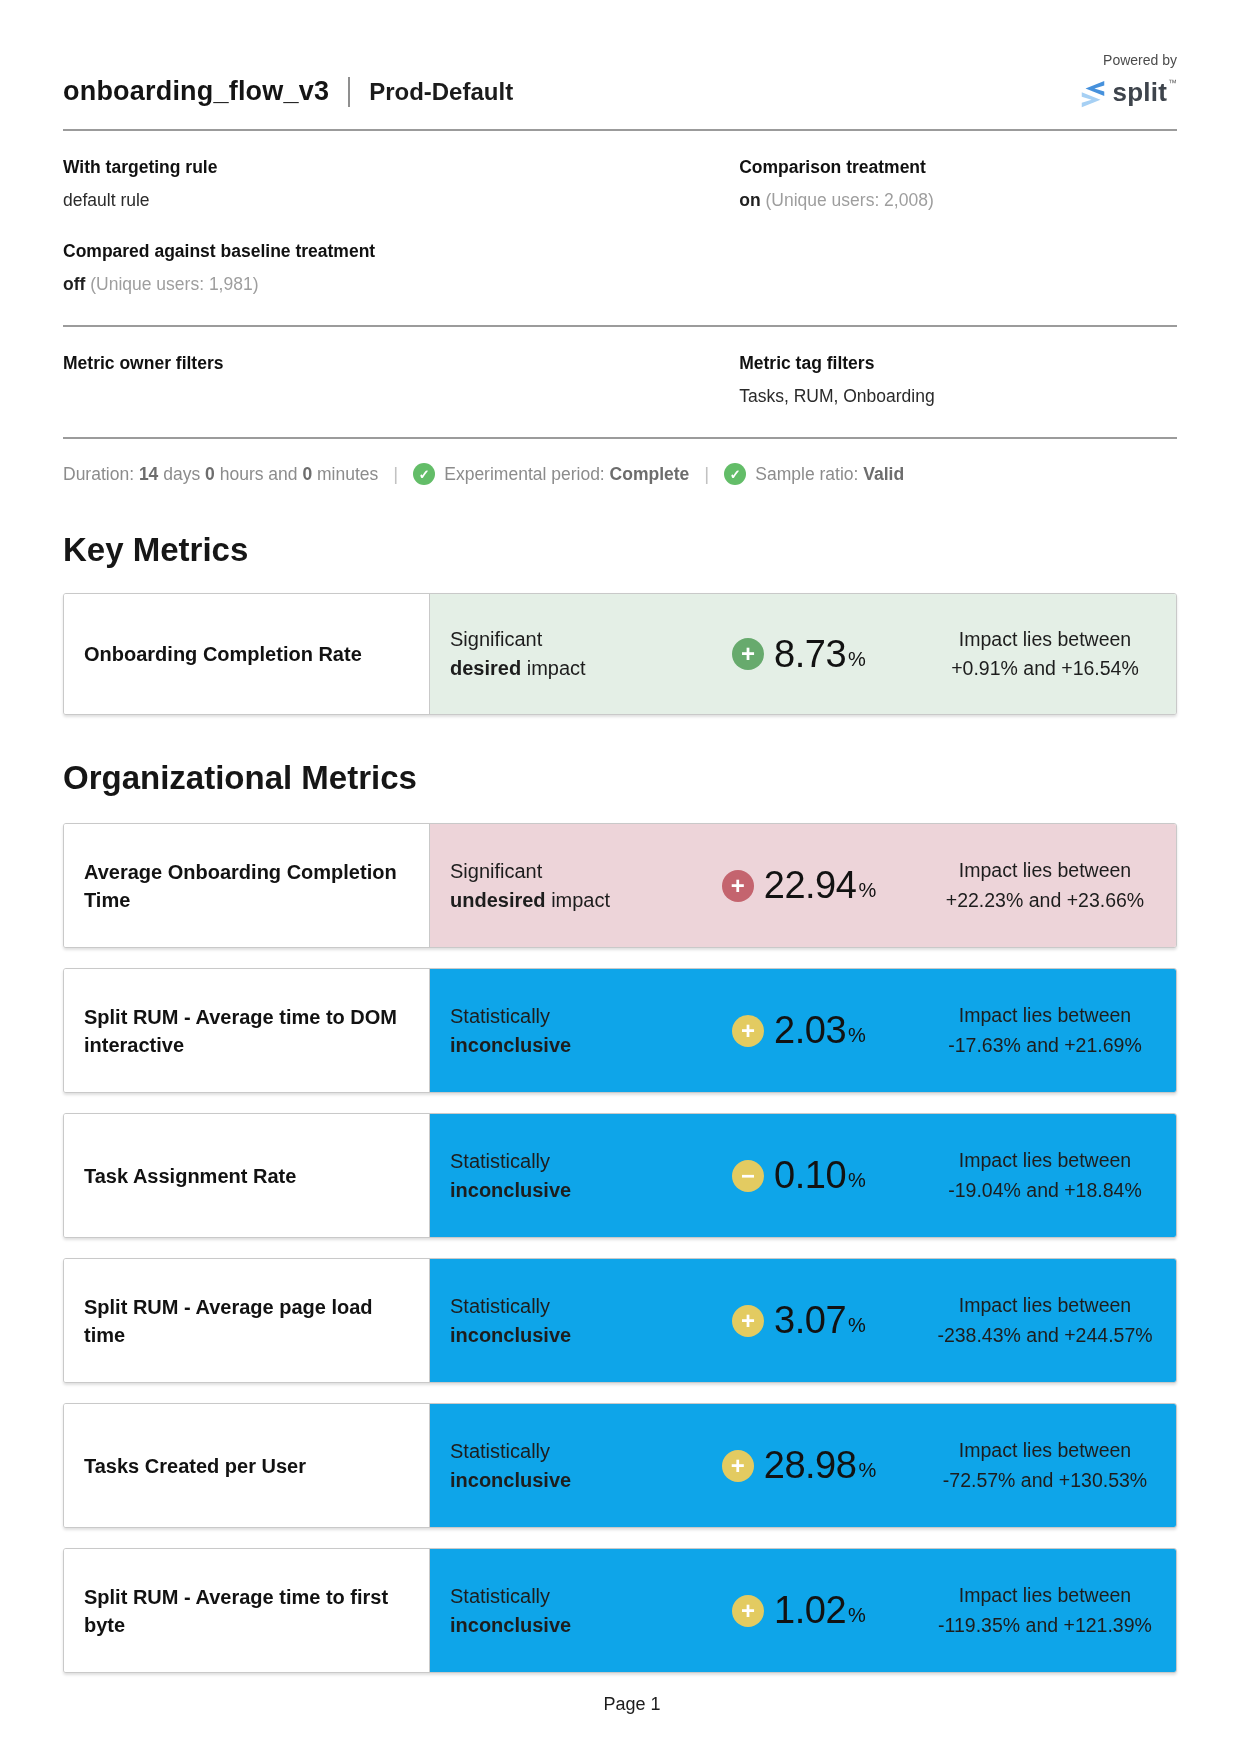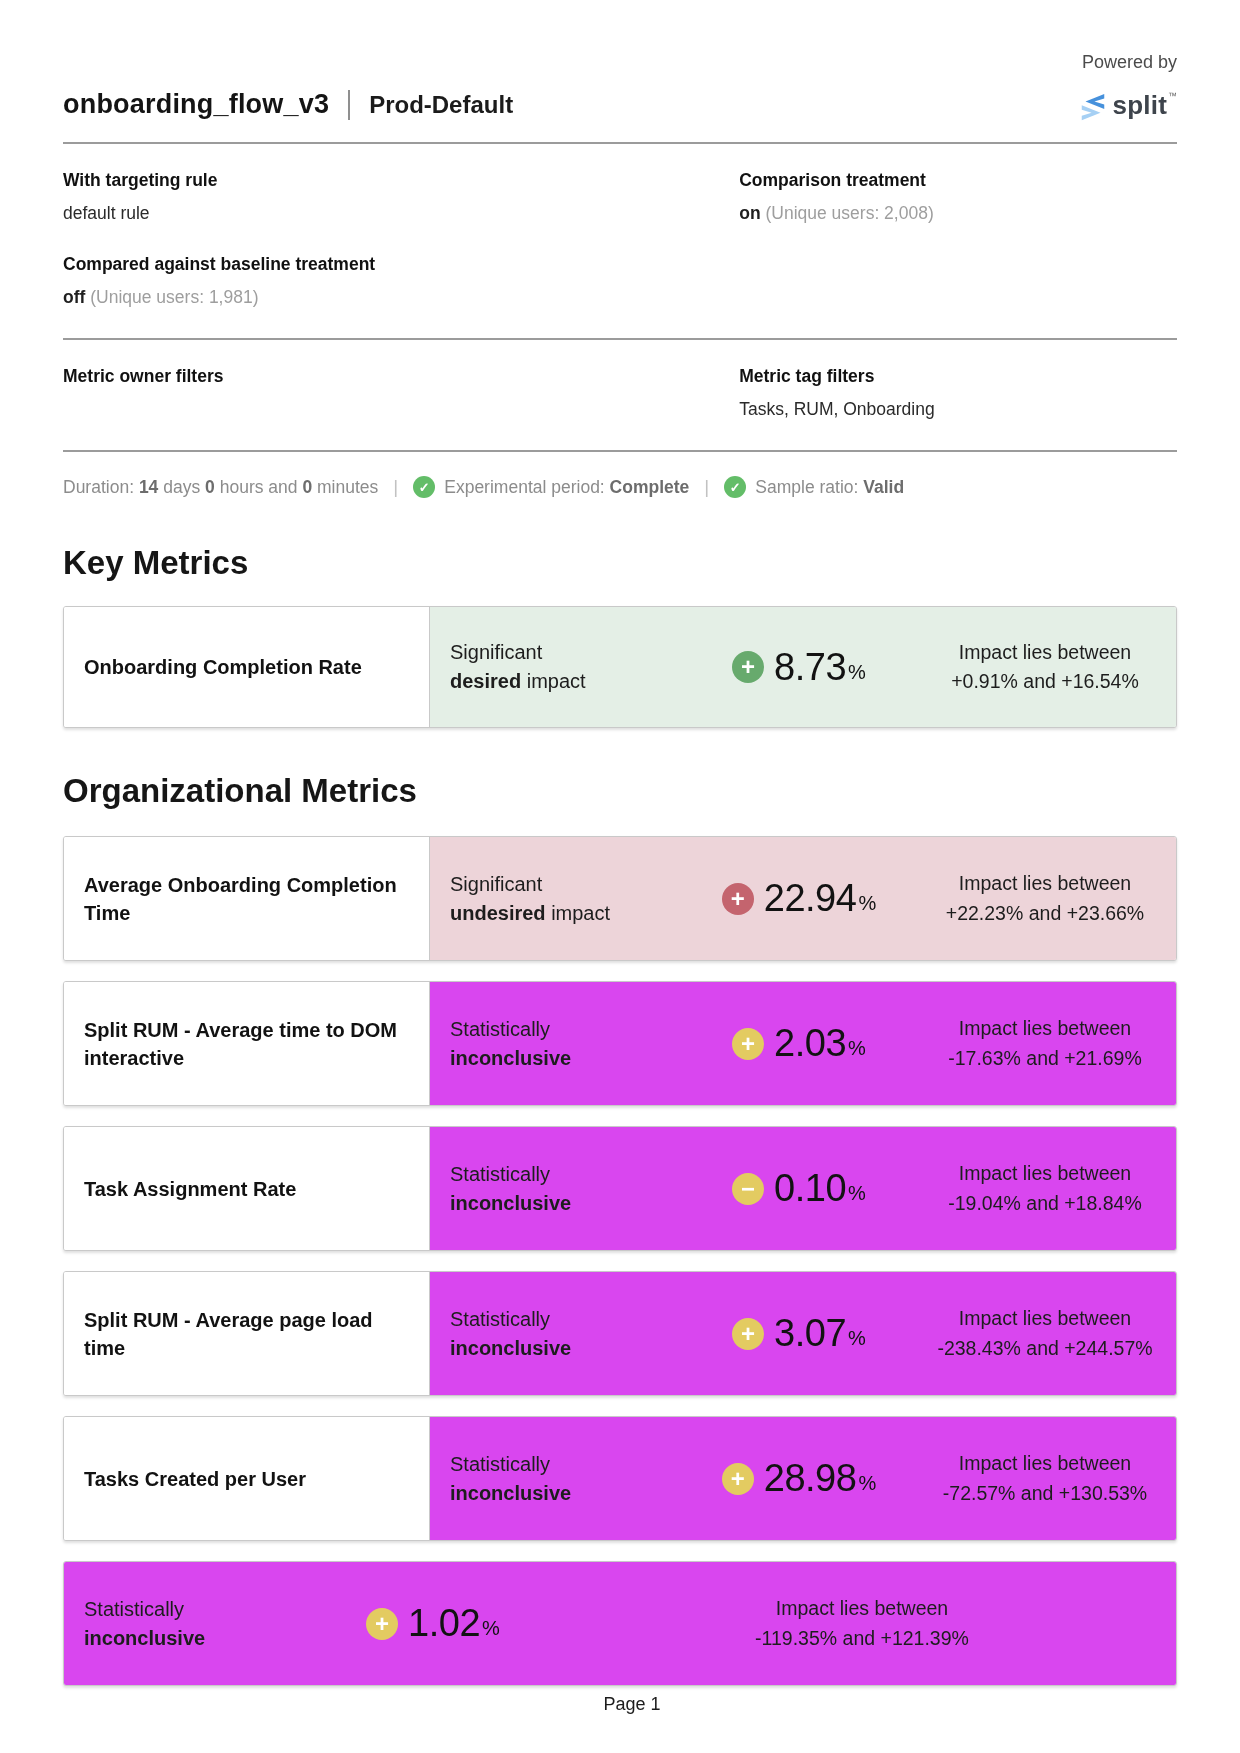--- a/index.html
+++ b/index.html
@@ -7,21 +7,21 @@
   .page { position: relative; width: 1240px; height: 1753px; background: #fff; overflow: hidden; }
   .content { margin: 0 63px; width: 1114px; }
 
   
   .header { padding-top: 52px; display: flex; justify-content: space-between; align-items: flex-end; }
   .title-row { display: flex; align-items: center; padding-bottom: 2px; }
   .split-name { font-size: 27px; font-weight: 700; color: #141414; letter-spacing: 0.2px; }
   .title-divider { display: inline-block; width: 2px; height: 30px; background: #8f8f8f; margin: 0 19px; }
   .env-name { font-size: 24px; font-weight: 600; color: #1b1b1b; }
   .powered { display: flex; flex-direction: column; align-items: flex-end; }
-  .powered-by { font-size: 18px; color: #4b4b4b; margin-bottom: 16px; }
+  .powered-by { font-size: 14px; color: #4b4b4b; margin-bottom: 8px; }
   .logo { display: flex; align-items: center; }
   .logo svg { width: 30px; height: 30px; margin-right: 5px; margin-top: 3px; }
   .logo-text { font-size: 26px; font-weight: 700; color: #3e444c; letter-spacing: 0.2px; }
   .logo-mark { font-size: 9px; color: #666; margin-left: 1px; align-self: flex-start; margin-top: 2px; }
 
   .rule { border: none; border-top: 2px solid #9b9b9b; }
   .rule-header { margin-top: 20px; }
 
   
   .meta-grid { display: grid; grid-template-columns: 60.7% 1fr; row-gap: 30px; padding: 26px 0 30px; }
@@ -60,21 +60,21 @@
                  display: flex; align-items: center; justify-content: center; line-height: 1; flex: 0 0 32px; }
   .value-num { font-size: 38px; color: #121212; margin-left: 10px; letter-spacing: -0.5px; }
   .value-pct { font-size: 20px; color: #121212; align-self: flex-end; margin: 0 0 5px 2px; }
   .card-impact { flex: 1; text-align: center; font-size: 19.5px; color: #1d1d1d; line-height: 1.5; padding-right: 6px; }
   .card-impact span { display: block; }
 
   .card--good .card-body { background: #e4efe6; }
   .card--good .value-badge { background: #67aa6d; }
   .card--bad .card-body { background: #edd4d9; }
   .card--bad .value-badge { background: #c4646e; }
-  .card--neutral .card-body { background: #d946ef; }
+  .card--neutral .card-body { background: #0ea5e9; }
   .card--neutral .value-badge { background: #e3cb61; }
 
   
   .footer { position: absolute; bottom: 38px; left: 12px; width: 100%; text-align: center; font-size: 18px; color: #1c1c1c; }
 </style>
 </head>
 <body>
 
 <div class="page">
   <div class="content">
@@ -259,20 +259,21 @@
           <span class="value-pct">%</span>
         </div>
         <div class="card-impact">
           <span>Impact lies between</span>
           <span>-72.57% and +130.53%</span>
         </div>
       </div>
     </div>
 
     <div class="card card--neutral">
+      <div class="card-name">Split RUM - Average time to first byte</div>
       <div class="card-body">
         <div class="card-status">
           <span>Statistically</span>
           <span><b>inconclusive</b><span class="tail"></span></span>
         </div>
         <div class="card-value">
           <span class="value-badge">+</span>
           <span class="value-num">1.02</span>
           <span class="value-pct">%</span>
         </div>

